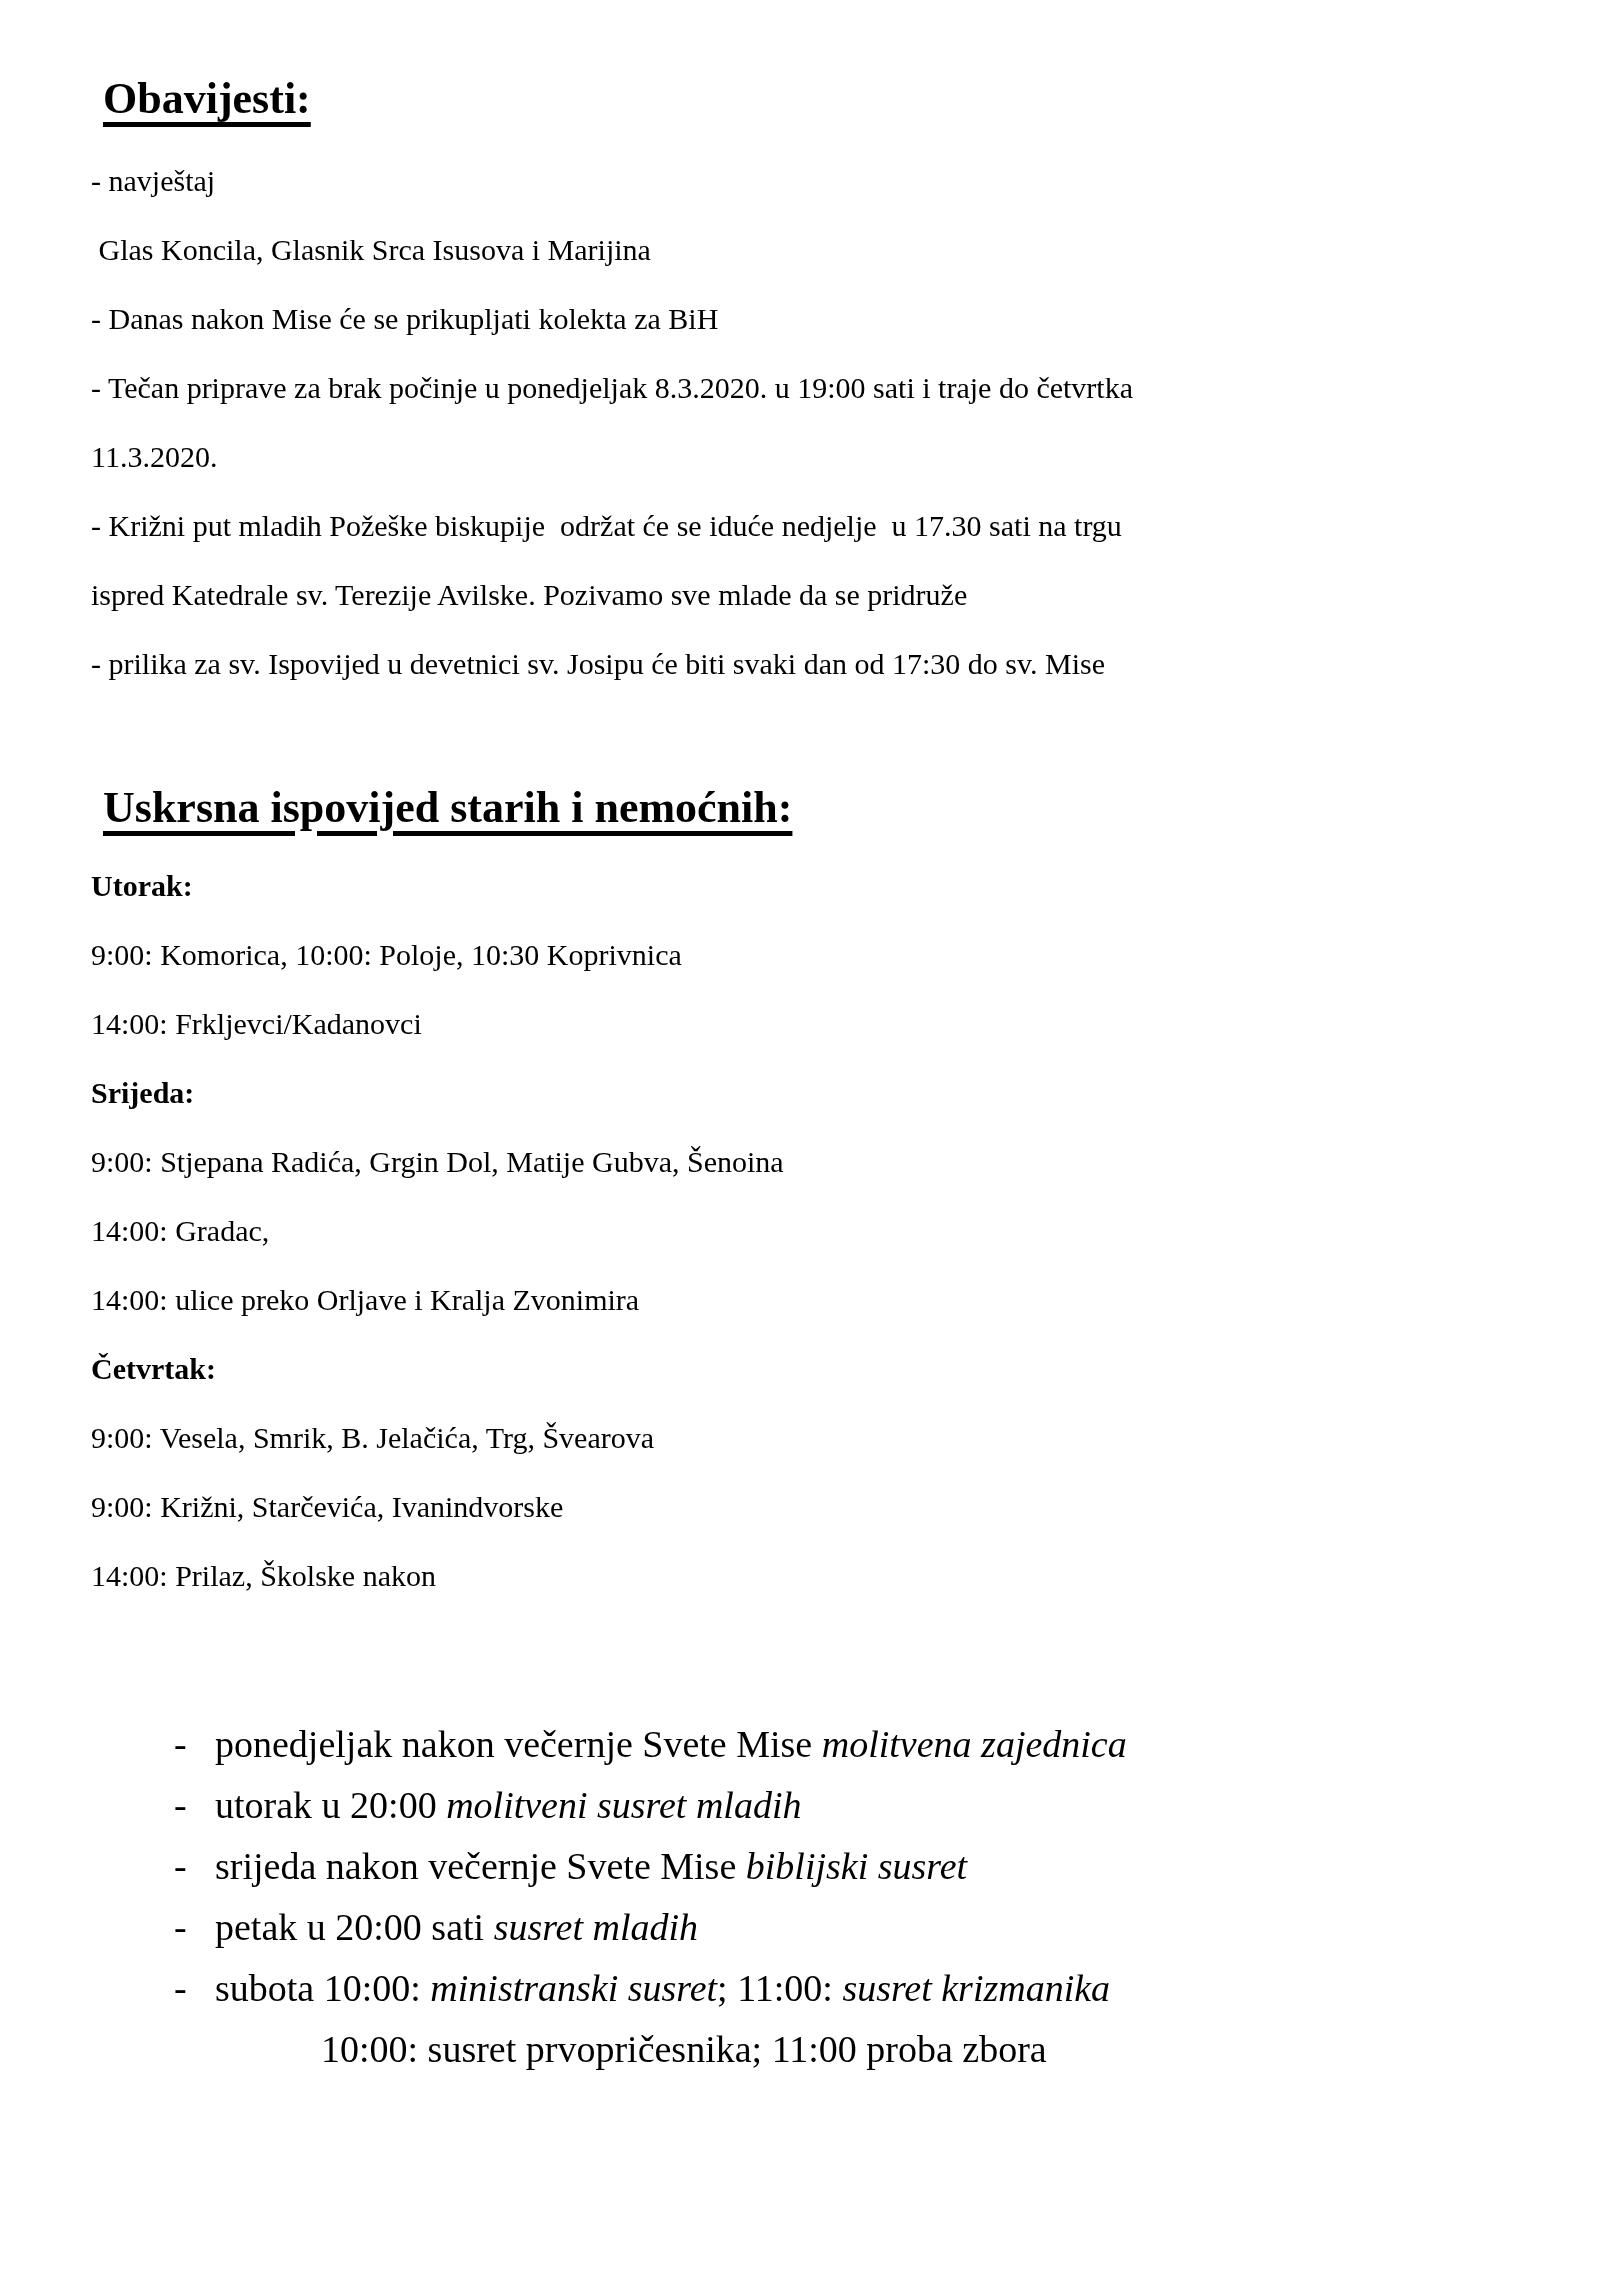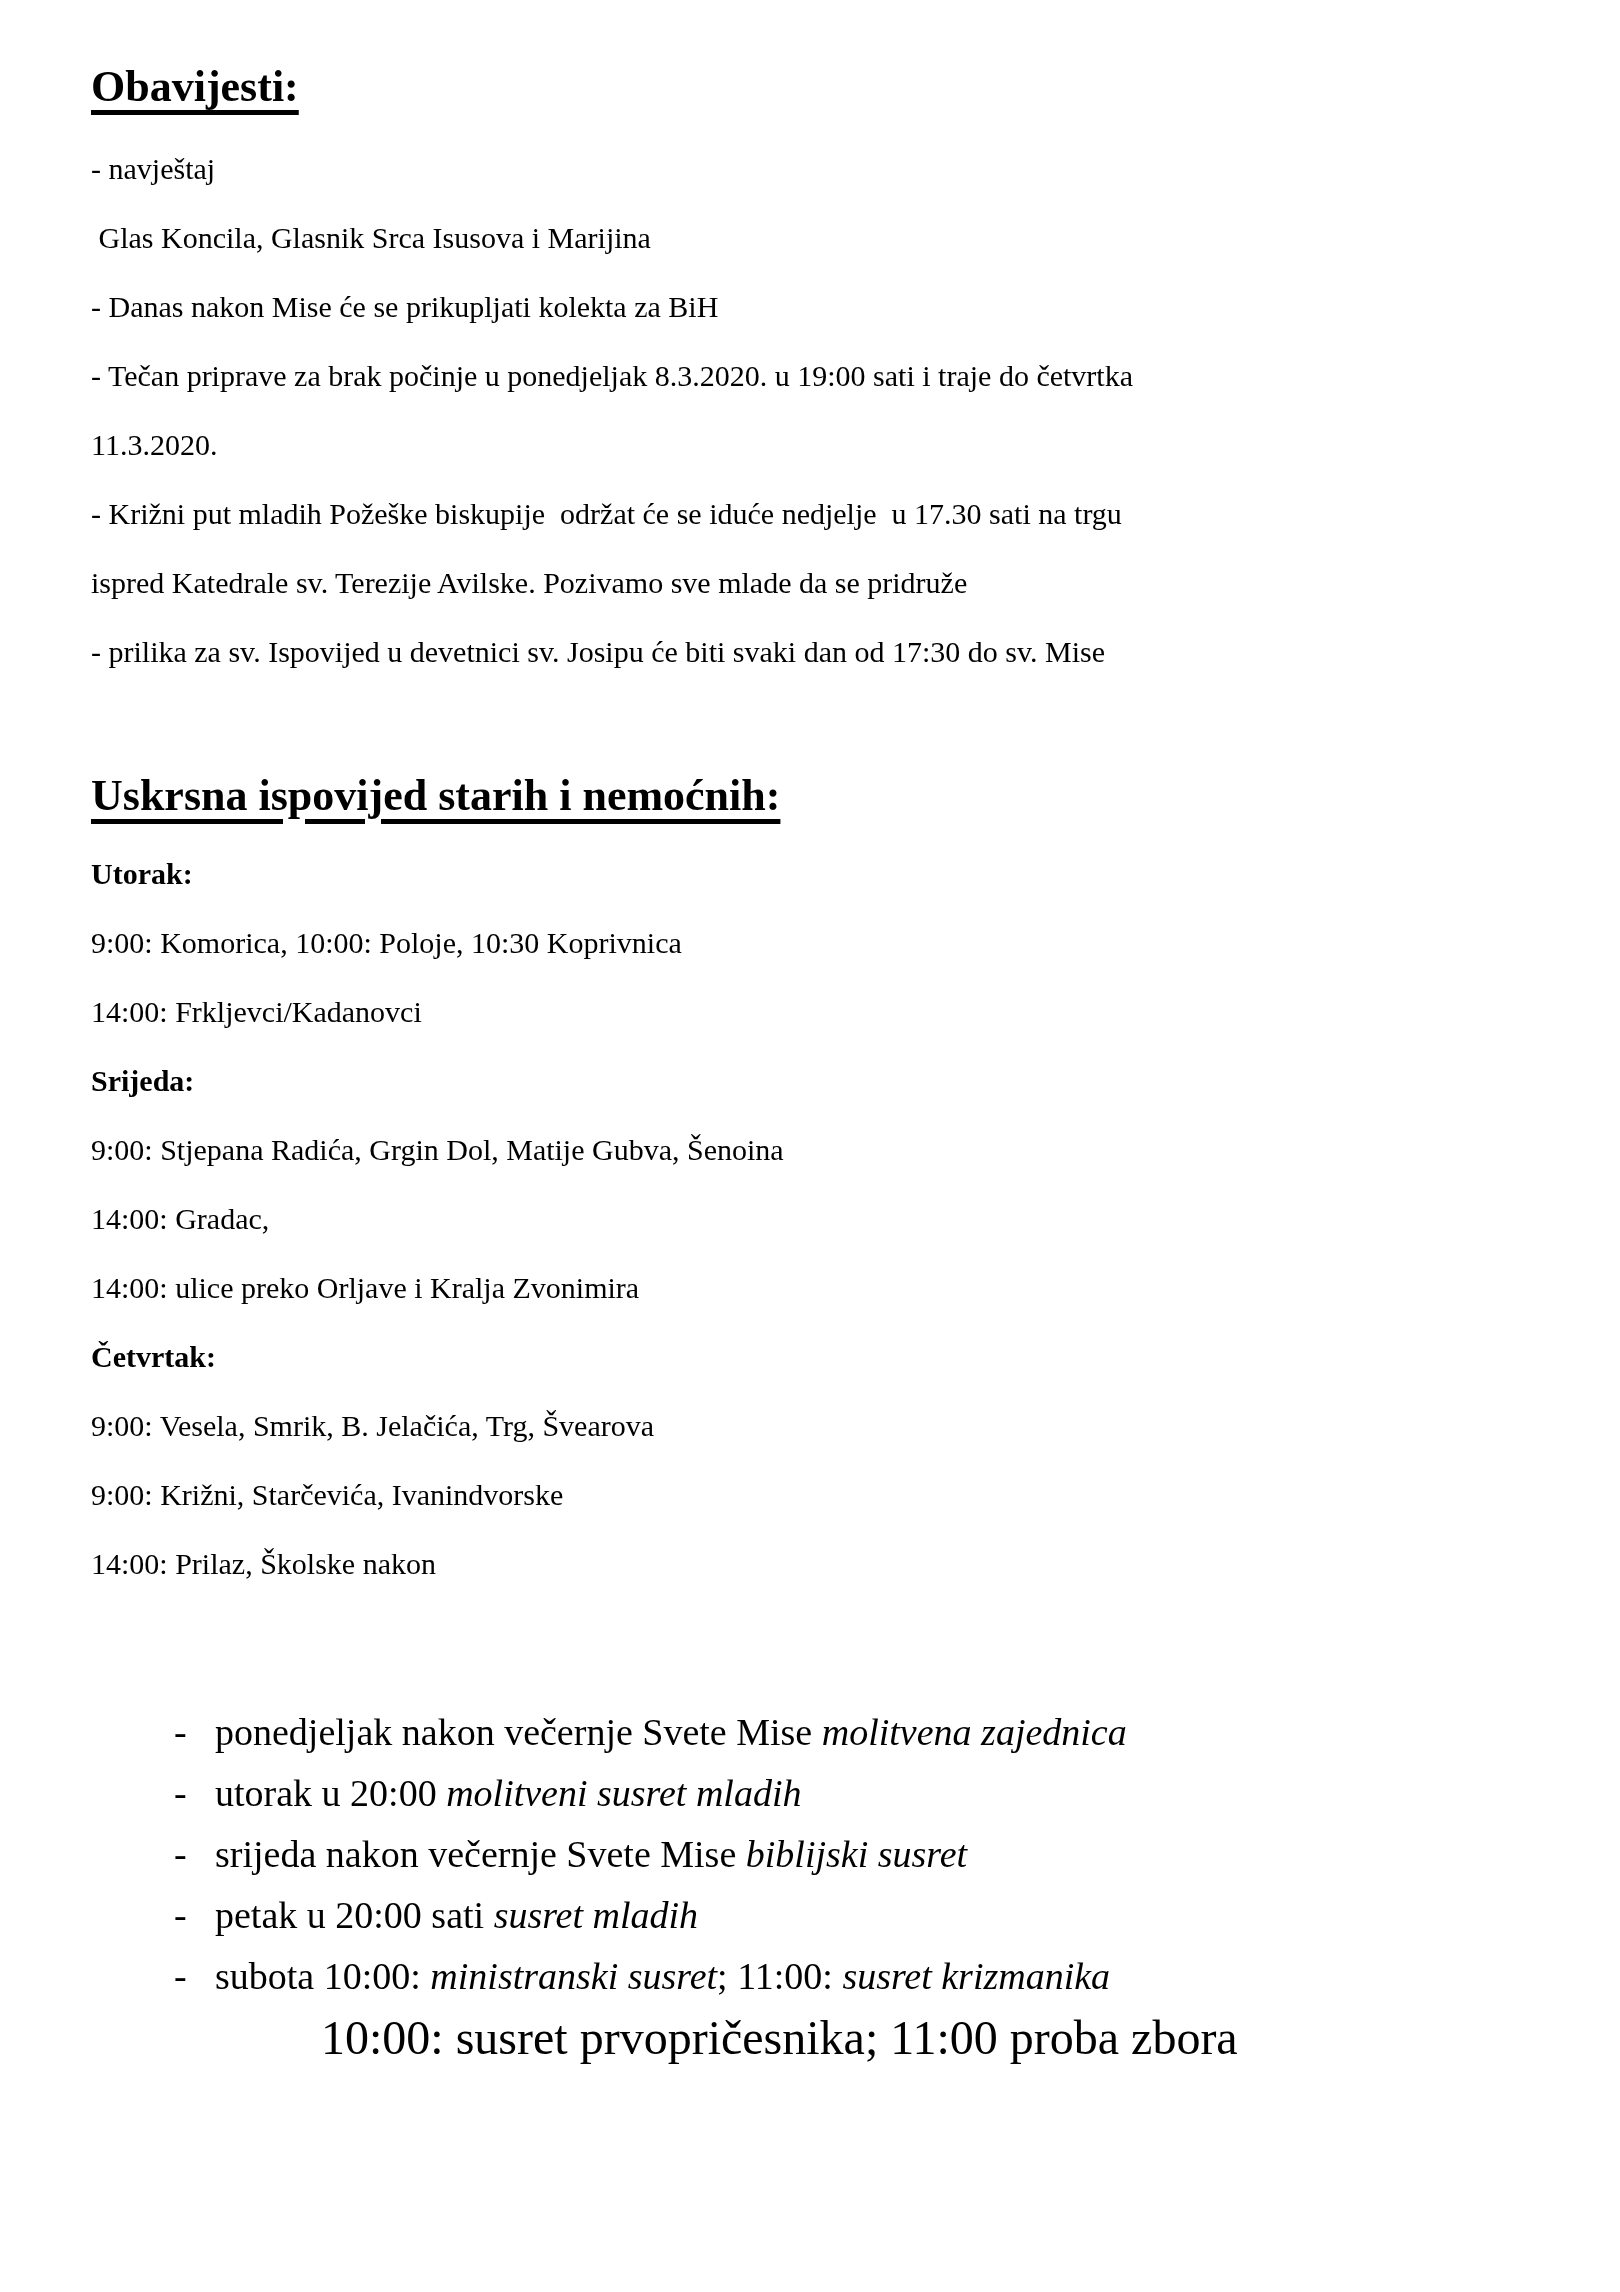--- a/index.html
+++ b/index.html
@@ -13,21 +13,21 @@
     height: 2293px;
     background: #ffffff;
     color: #000000;
     font-family: "Liberation Serif", "DejaVu Serif", serif;
     box-sizing: border-box;
     padding: 51px 88px 0 91px;
     overflow: hidden;
   }
   section { margin: 0; padding: 0; }
   .hd {
-    margin: 0;
+    margin: 12px;
     font-size: 44px;
     font-weight: bold;
     line-height: 71px;
     white-space: pre;
   }
   .hd .u {
     text-decoration: underline;
     text-decoration-thickness: 4.9px;
     text-underline-offset: 8.8px;
   }
@@ -47,21 +47,21 @@
     line-height: 61px;
     white-space: pre;
     padding-left: 124px;
   }
   .list-line .marker {
     position: absolute;
     left: 83px;
     top: 0;
   }
   .cont-line {
-    font-size: 48px;
+    font-size: 38px;
     line-height: 61px;
     white-space: pre;
     padding-left: 230px;
   }
   .b { font-weight: bold; }
   .i { font-style: italic; }
 </style>
 </head>
 <body>
 

